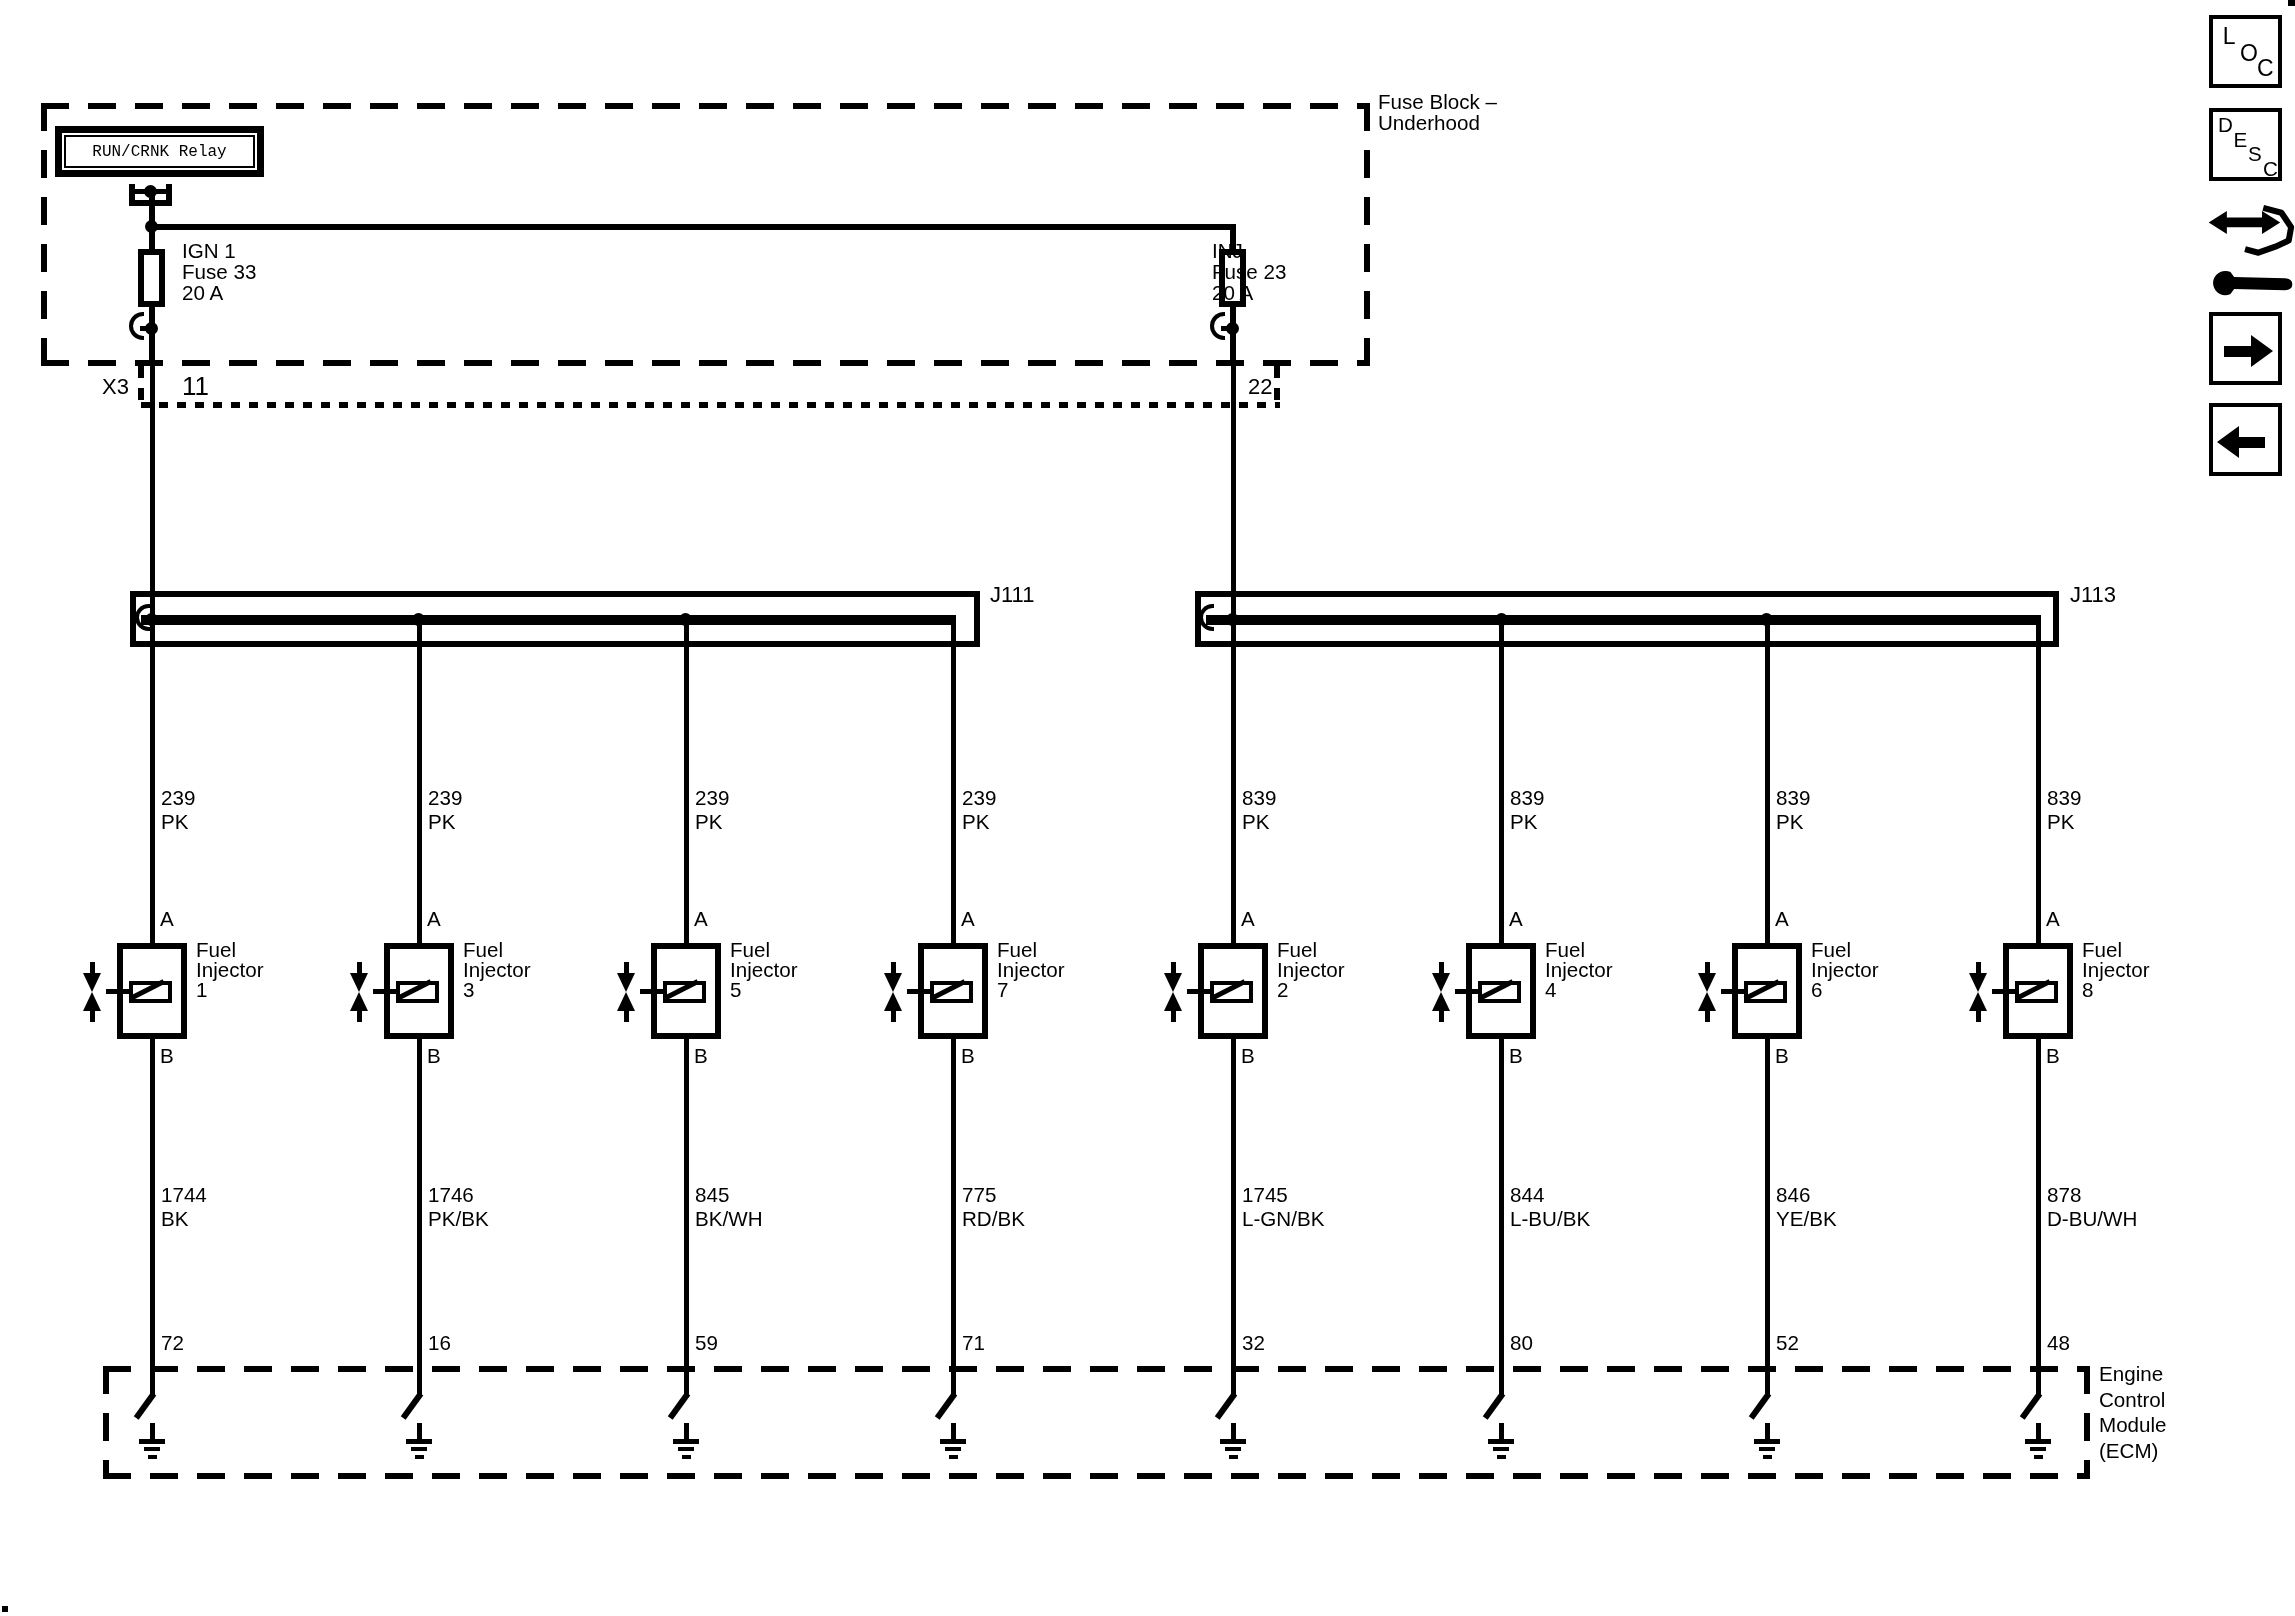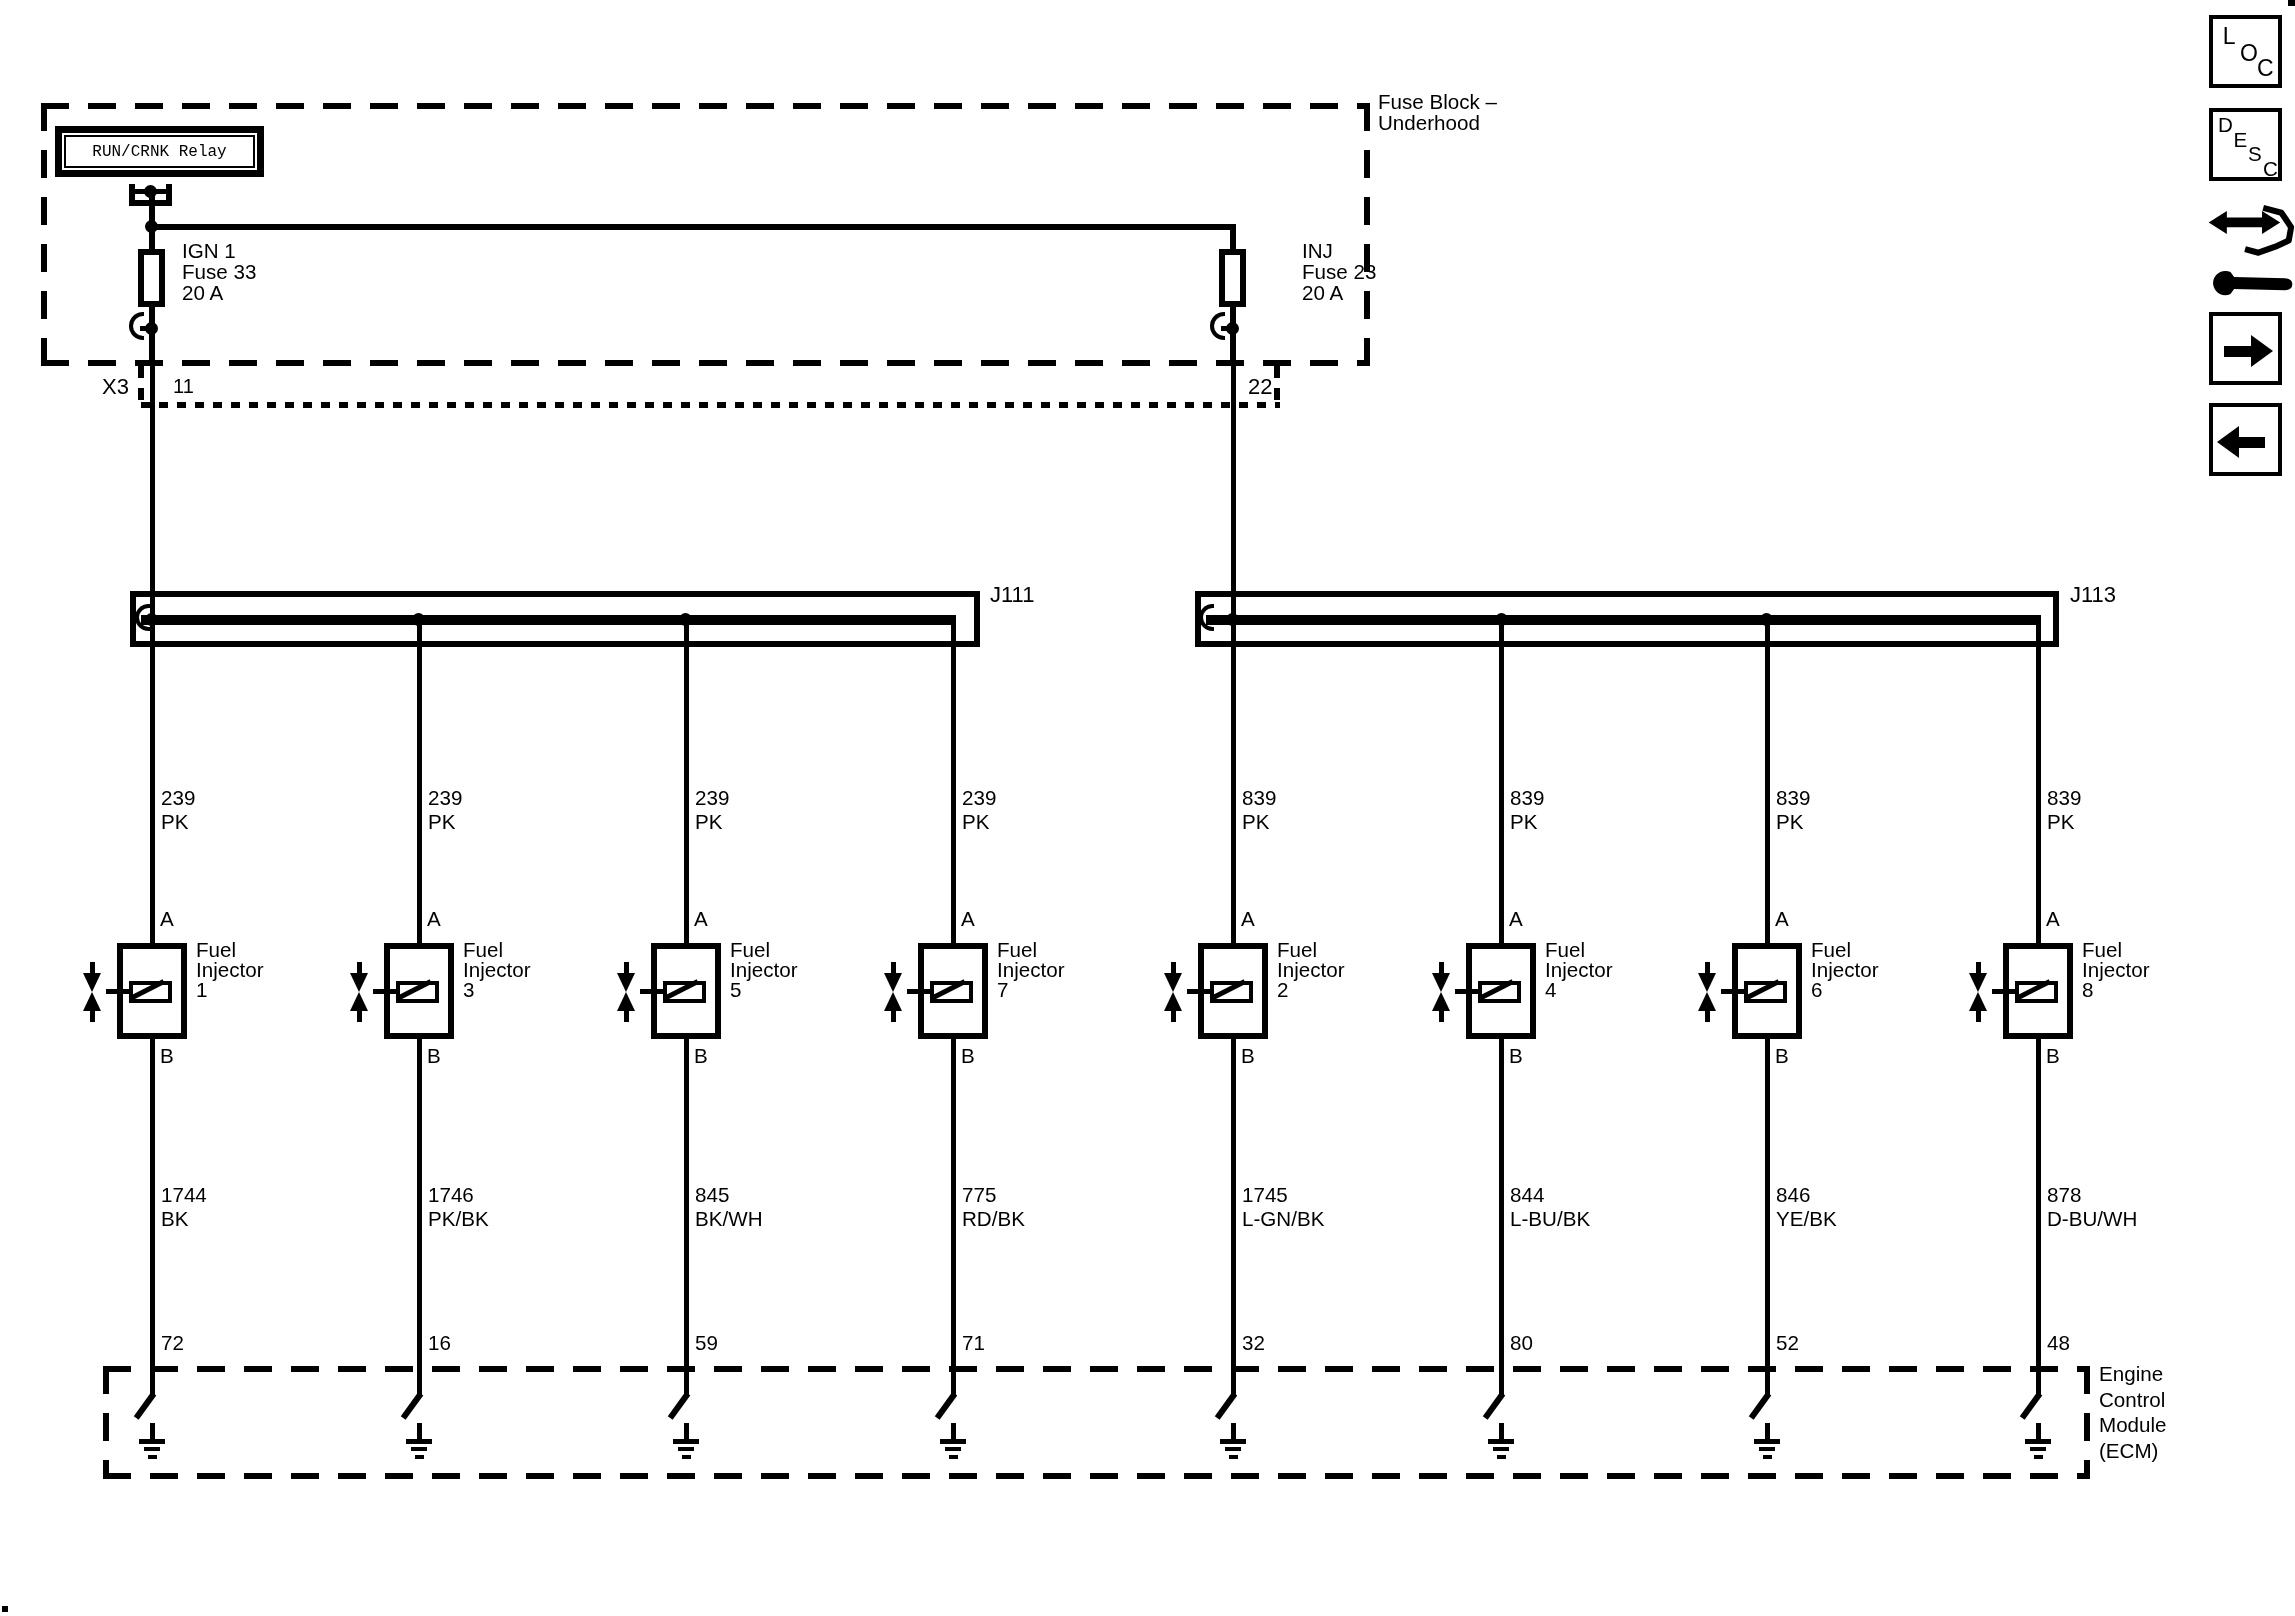--- a/index.html
+++ b/index.html
@@ -92,38 +92,38 @@
   <div class="blk" style="left:1230px;top:224px;width:5.5px;height:29px;"></div>
 
   <div class="box" style="left:138px;top:249px;width:27px;height:58px;"></div>
   <div class="txt" style="left:182px;top:240px;">
     <div>IGN 1</div>
     <div>Fuse 33</div>
     <div>20 A</div>
   </div>
 
   <div class="box" style="left:1219px;top:249px;width:27px;height:58px;"></div>
-  <div class="txt" style="left:1302px;top:240px;">
+  <div class="txt" style="left:1212px;top:240px;">
     <div>INJ</div>
     <div>Fuse 23</div>
     <div>20 A</div>
   </div>
 
   <div class="blk" style="left:149px;top:303px;width:5.5px;height:62px;"></div>
   <div class="blk" style="left:1230px;top:303px;width:5.5px;height:62px;"></div>
   <div class="hook" style="left:129px;top:312px;"></div>
   <div class="blk" style="left:140px;top:326px;width:12px;height:4.9px;"></div>
   <div class="dot" style="left:145px;top:322px;"></div>
   <div class="hook" style="left:1210px;top:312px;"></div>
   <div class="blk" style="left:1221px;top:326px;width:12px;height:4.9px;"></div>
   <div class="dot" style="left:1226px;top:322px;"></div>
 
   <div class="txt" style="left:102px;top:376px;font-size:22px;">X3</div>
   <div class="dash-tick" style="left:138px;top:366px;height:34px;"></div>
-  <div class="txt" style="left:173px;top:376px;font-size:20px;">11</div>
+  <div class="txt" style="left:182px;top:376px;font-size:26px;">11</div>
   <div class="txt" style="left:1248px;top:376px;font-size:22px;">22</div>
   <div class="dash-tick" style="left:1274px;top:366px;height:34px;"></div>
   <div class="dot-h" style="left:141px;top:402px;width:1139px;"></div>
 
   <div class="box" style="left:130px;top:591px;width:850px;height:56px;"></div>
   <div class="blk" style="left:141px;top:615px;width:815px;height:9.7px;"></div>
   <div class="hook" style="left:135px;top:604px;height:27px;"></div>
   <div class="dot" style="left:145px;top:613px;"></div>
   <div class="dot" style="left:412px;top:613px;"></div>
   <div class="dot" style="left:679px;top:613px;"></div>

